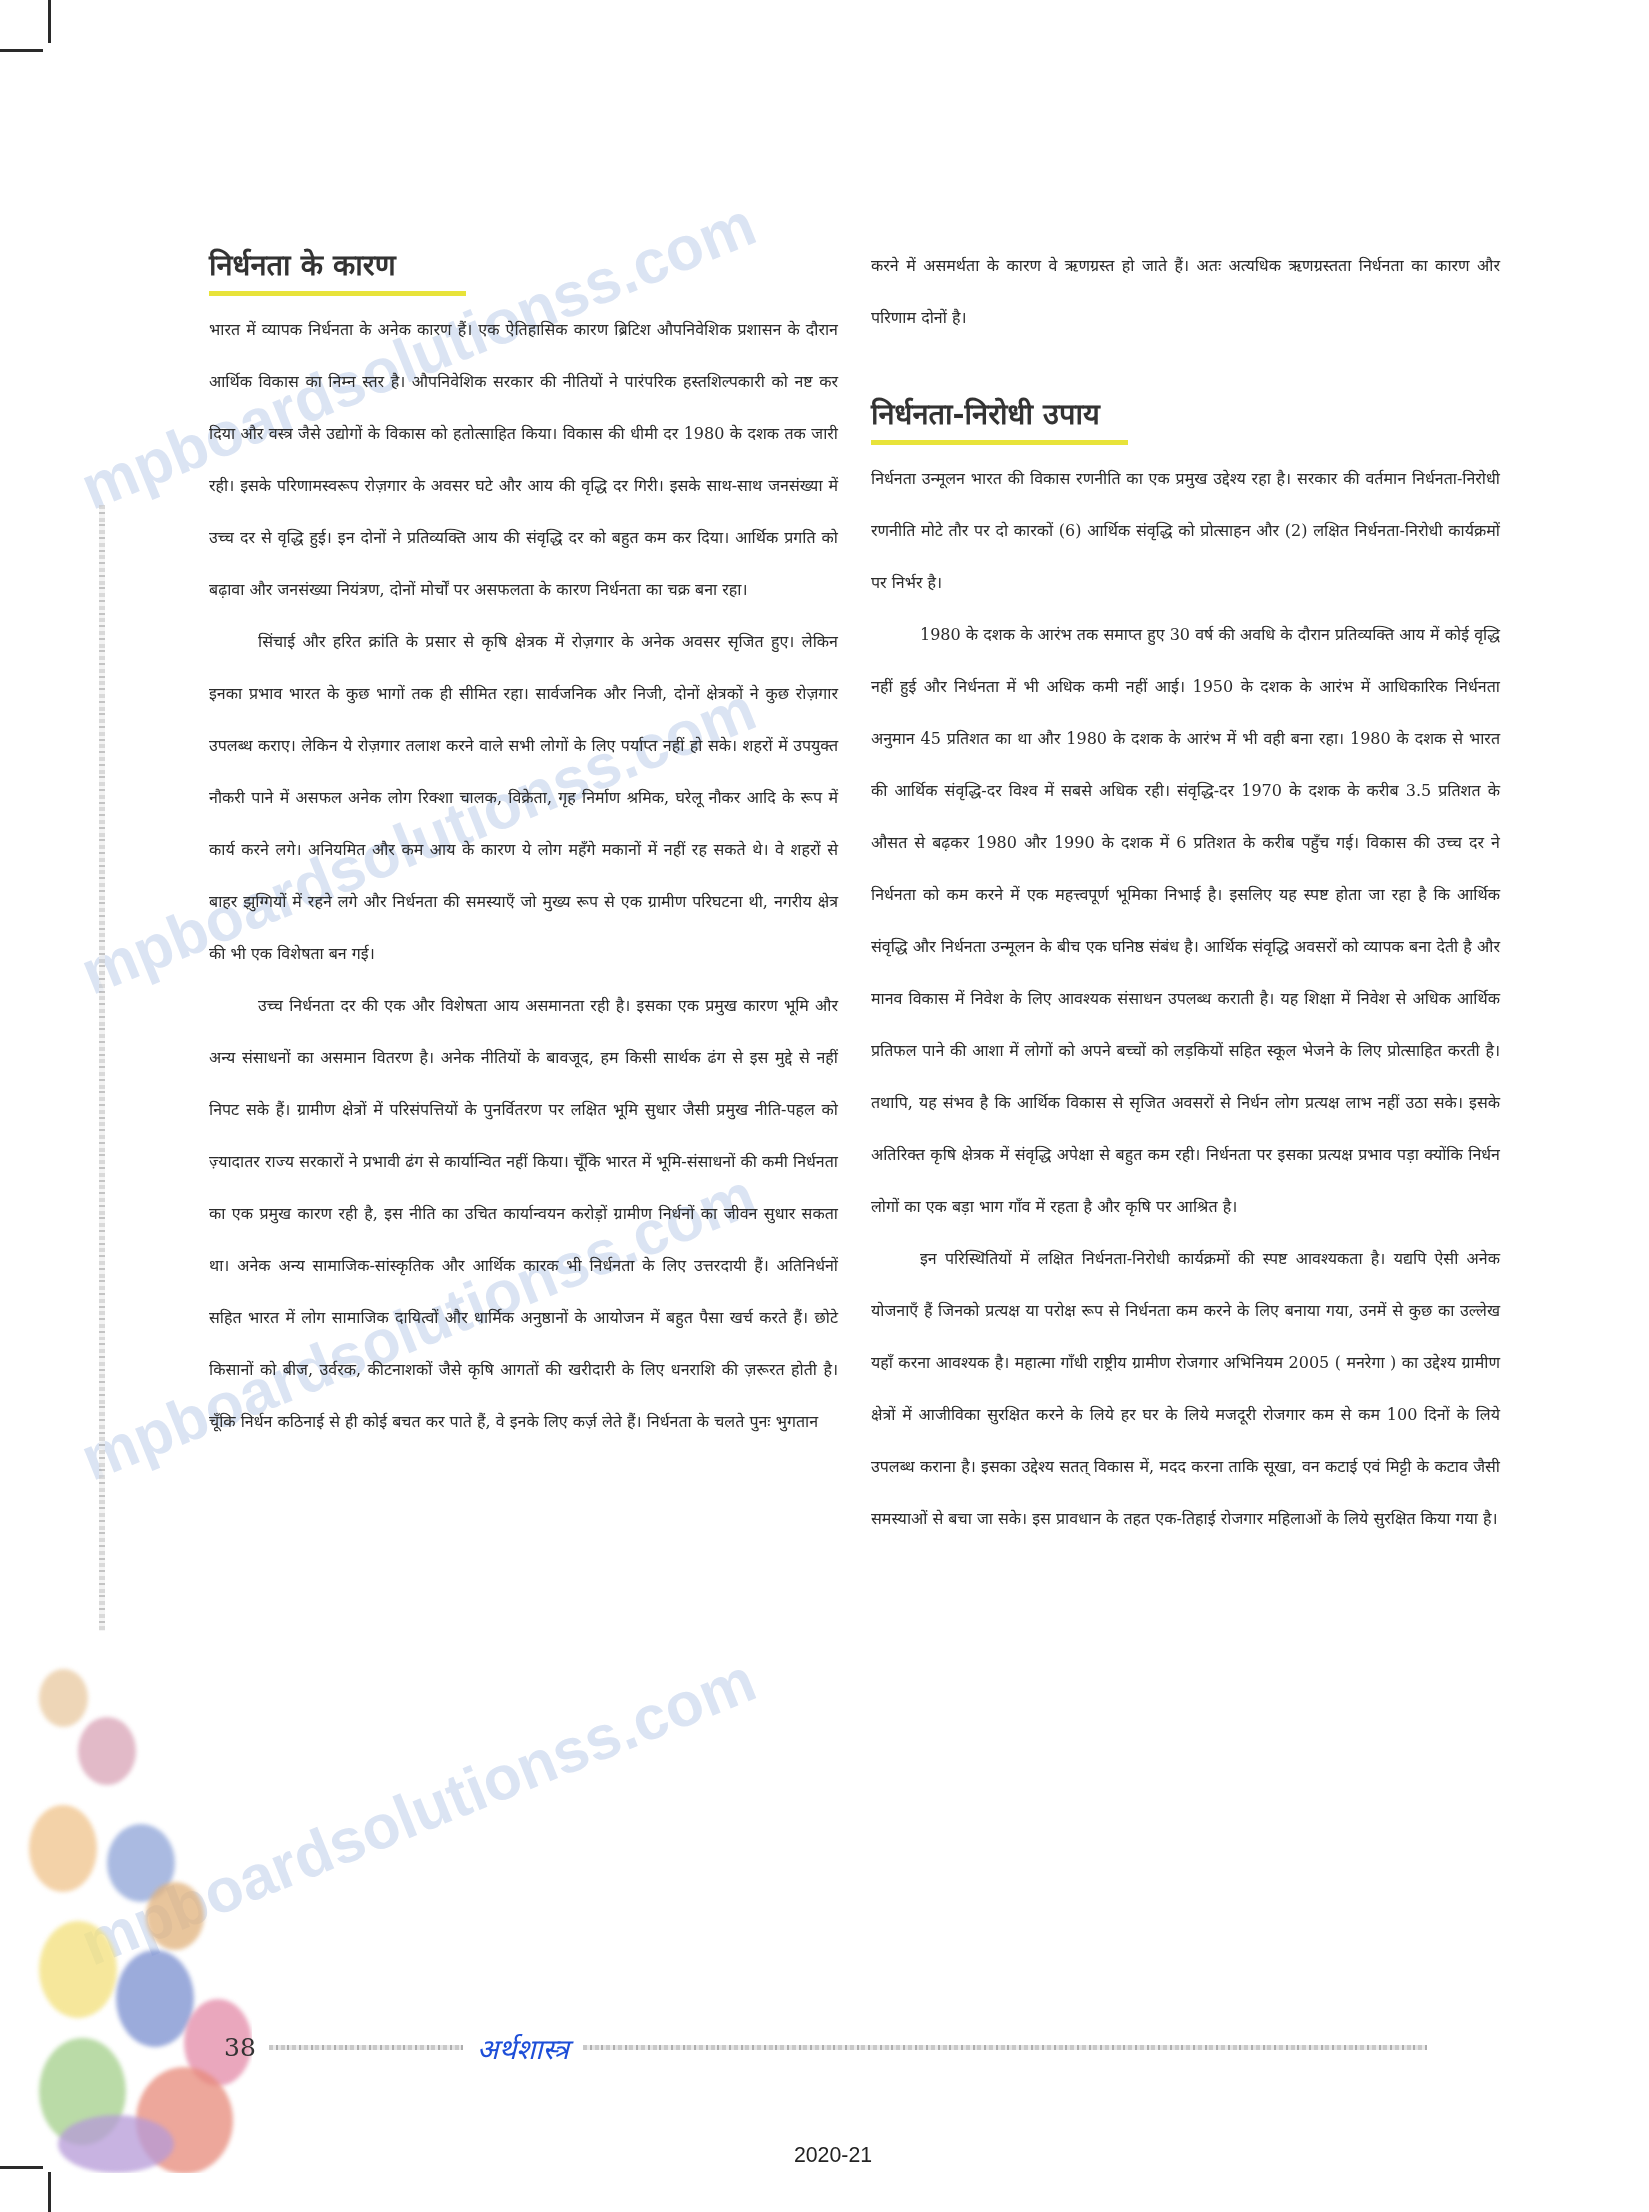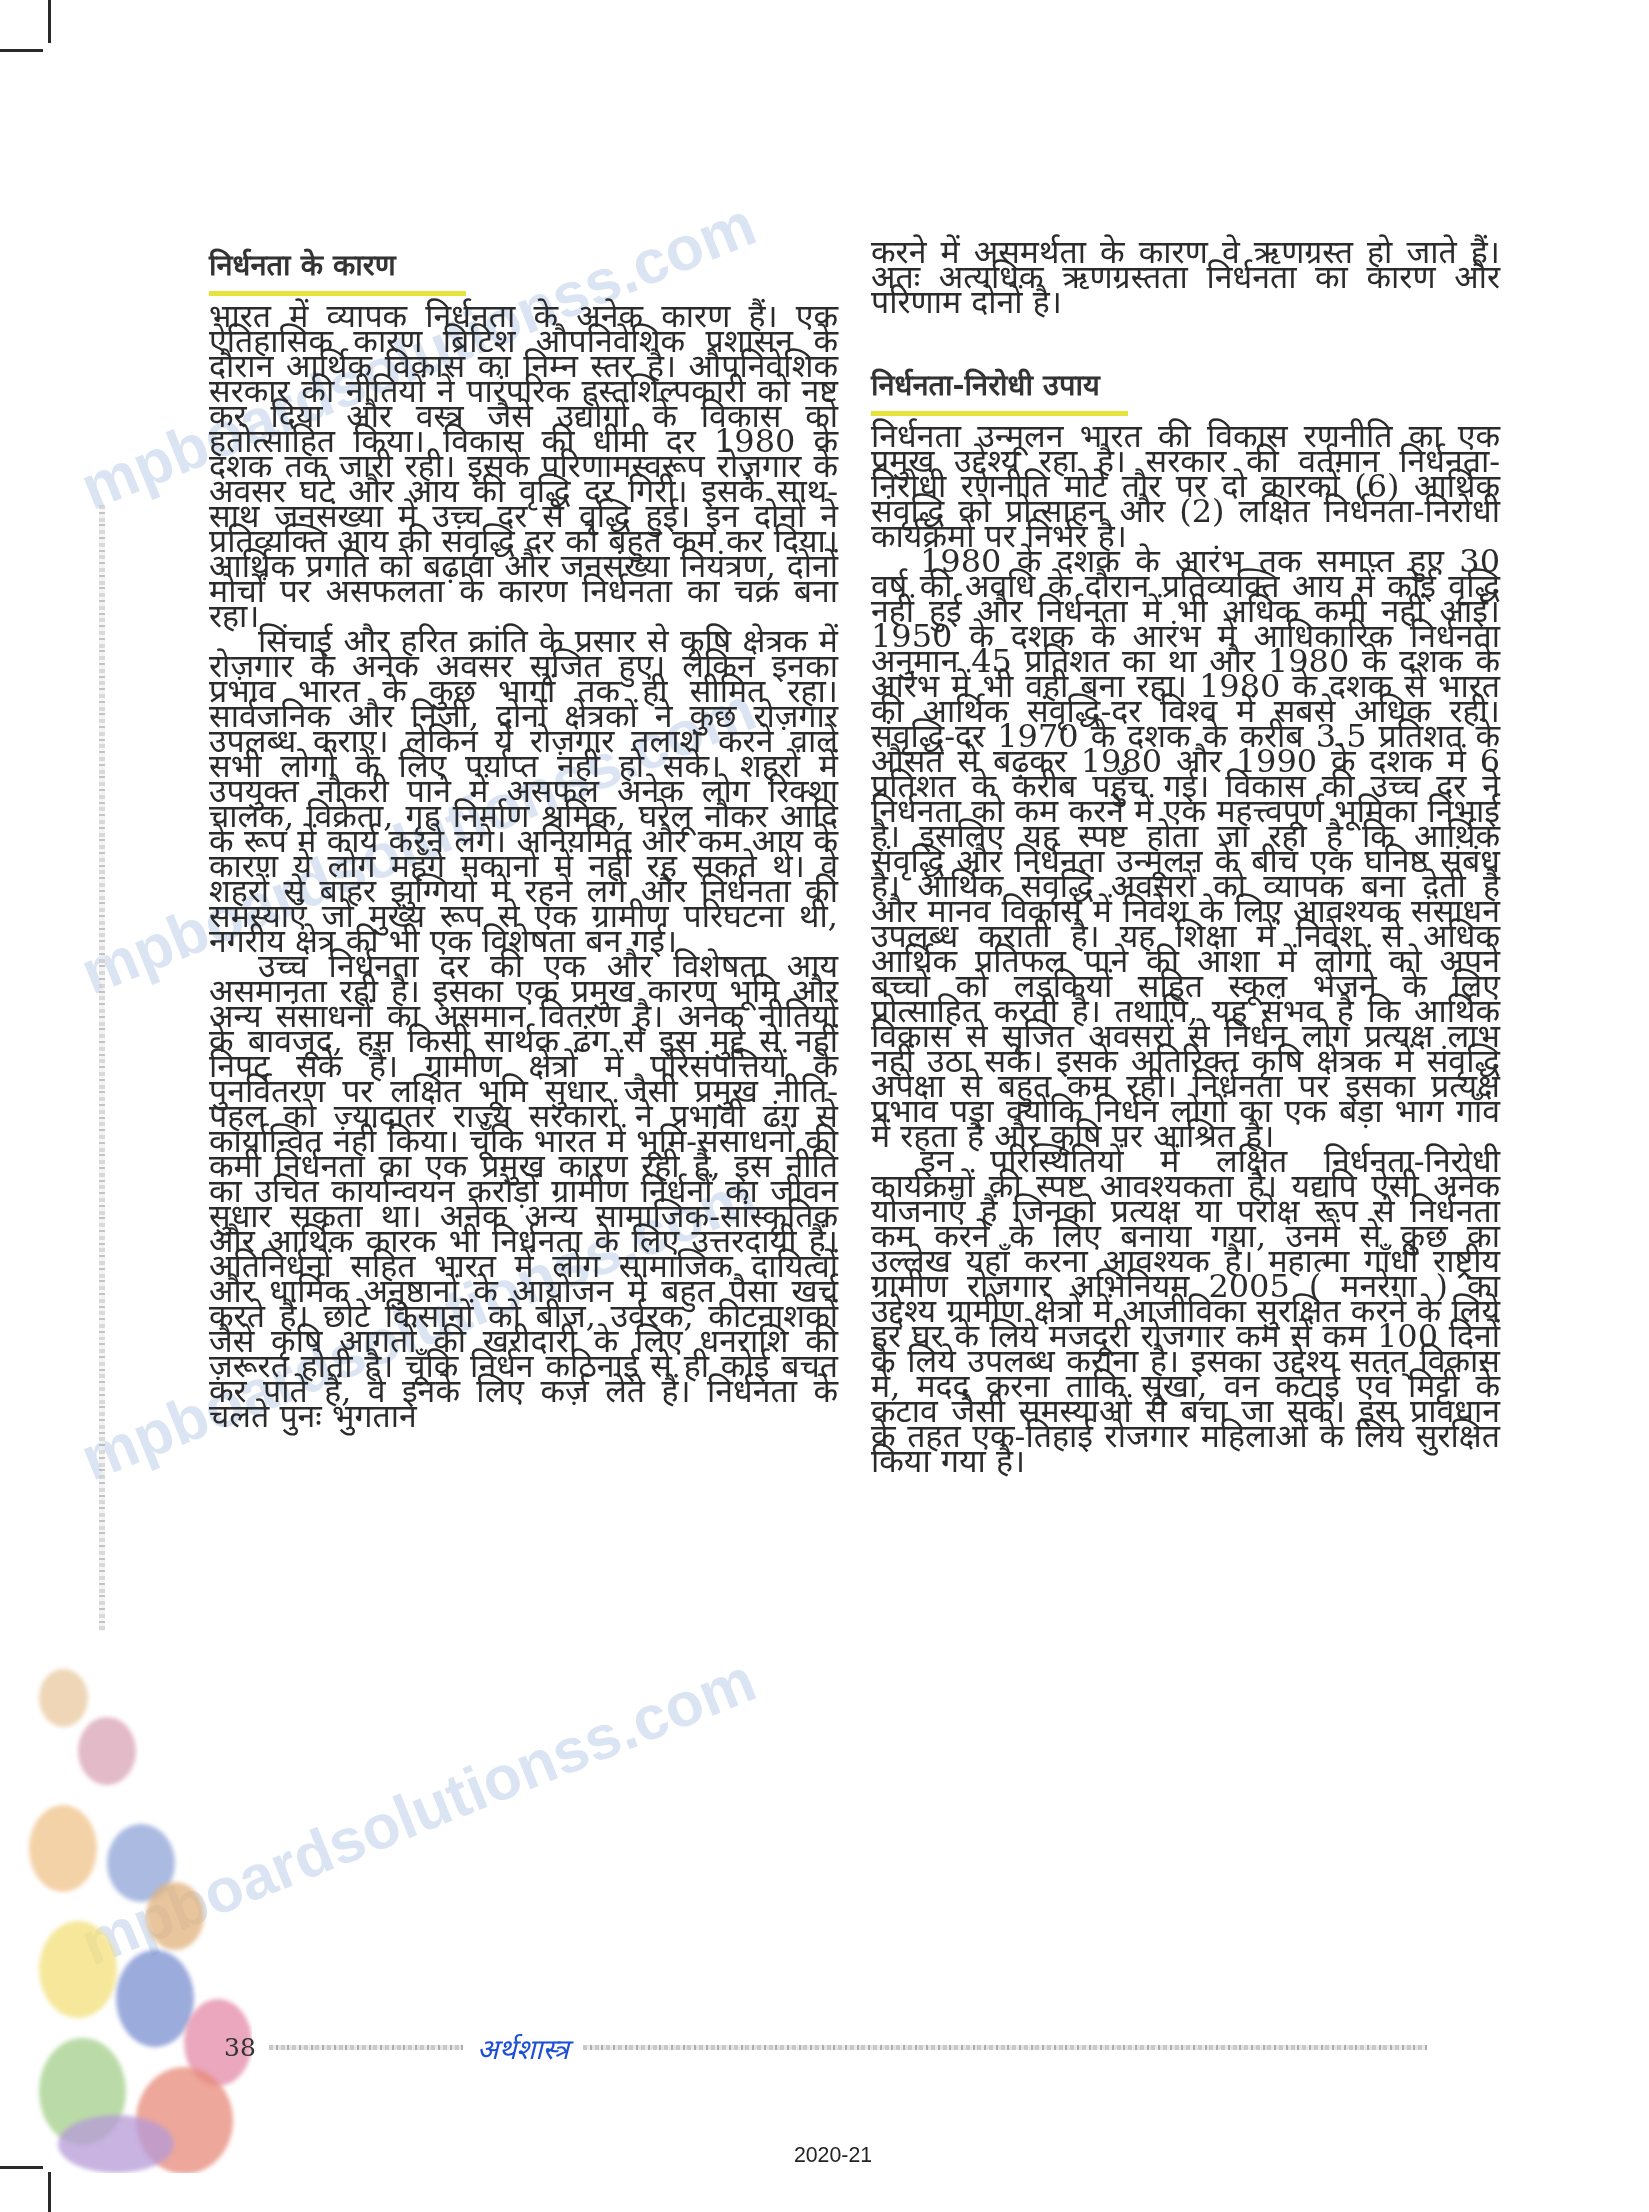--- a/index.html
+++ b/index.html
@@ -18,21 +18,21 @@
   .col.right { left:871px; }
 
   .heading {
     font-family:"DejaVu Sans", sans-serif;
     font-weight:bold; font-size:29px; line-height:39px;
     color:#333; margin:0; padding-top:5.8px;
   }
   .heading-bar { height:5.8px; background:#e8e33a; width:257px; margin:5.8px 0 7.8px 0; }
 
   p.body {
-    margin:0; font-size:32px; line-height:25px;
+    margin:0; font-size:16px; line-height:52px;
     text-align:justify; text-align-last:left;
   }
   p.indent { text-indent:49px; }
   b { font-weight:normal; }
   .gap { height:45px; }
 
   .footer {
     position:absolute; left:224px; top:2028px; width:1291px; height:39px;
     display:flex; align-items:center; gap:13.6px;
   }

